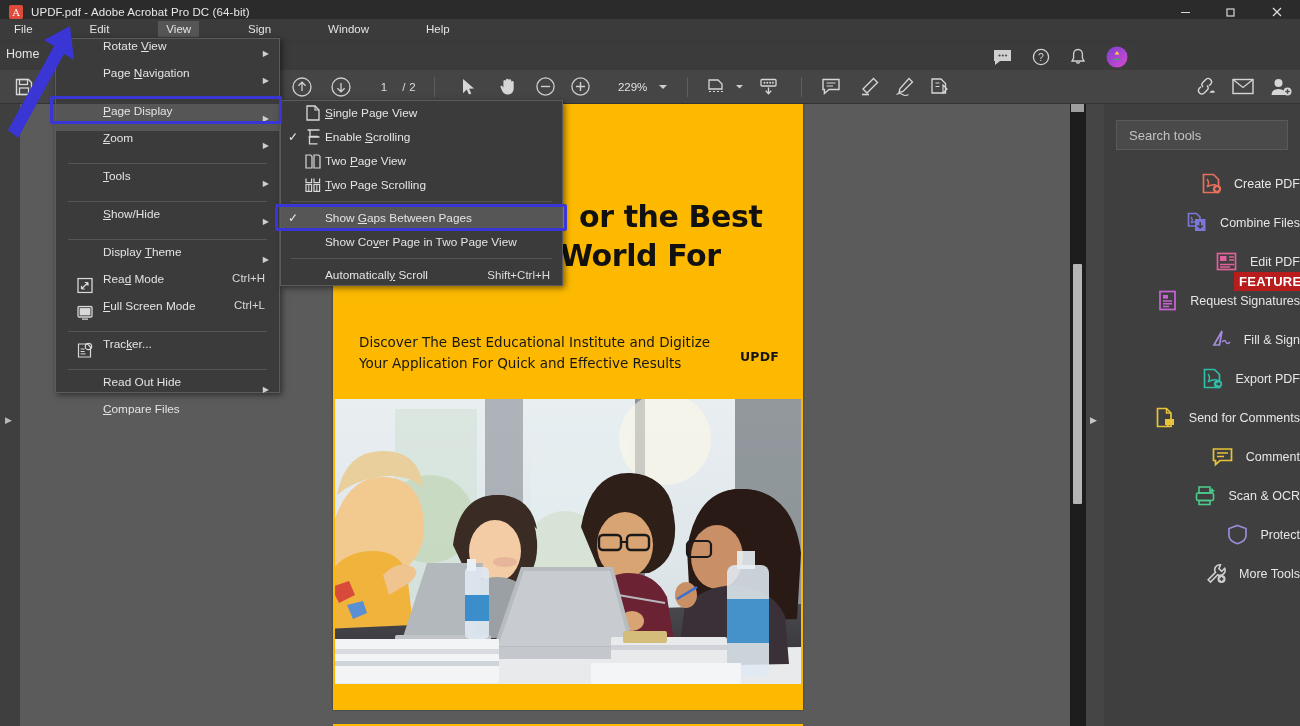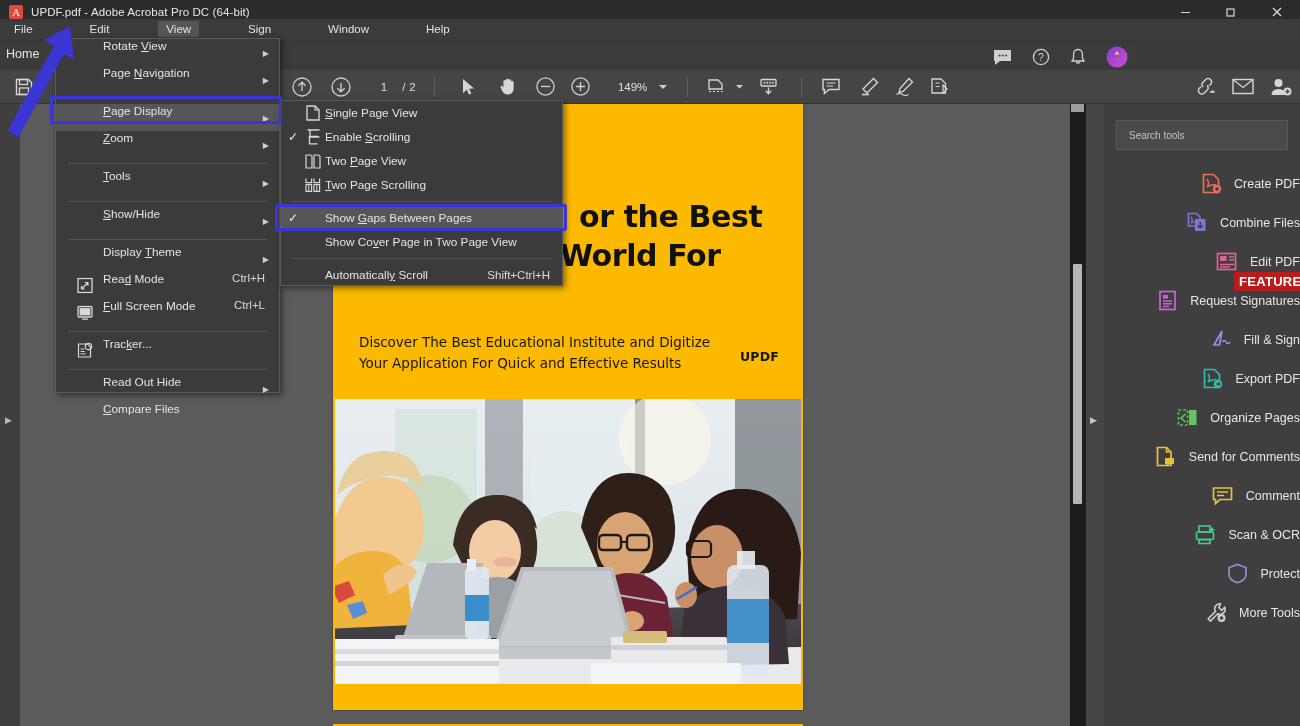--- a/index.html
+++ b/index.html
@@ -136,21 +136,21 @@
   }
   .toolspanel {
     position:absolute; top:104px; left:1104px; width:196px; height:622px;
     background:#3f3f3f;
   }
   .searchbox {
     position:absolute; left:12px; top:16px; width:172px; height:30px;
     background:#4a4a4a; border:1px solid #5a5a5a;
     display:flex; align-items:center; padding-left:12px;
   }
-  .searchbox .ph { color:#c2c2c2; font-size:10px; }
+  .searchbox .ph { color:#c2c2c2; font-size:13px; }
   .toollist { position:absolute; left:0; top:60px; width:196px; }
   .toolrow {
     position:relative; height:39px; display:flex; align-items:center;
     padding-left:24px;
     justify-content:flex-end;
   }
   .toolrow .tico { width:22px; height:22px; flex:0 0 auto; margin-right:12px;
                    display:flex; align-items:center; justify-content:center; }
   .toolrow .tlabel { color:#e6e6e6; font-size:12.5px; white-space:nowrap; }
   .featured-badge {
@@ -345,21 +345,21 @@
         <path d="M6 10.5 h9" stroke="#cfcfcf" stroke-width="1.4"></path>
       </svg>
     </div>
     <div class="tb" style="width:38px">
       <svg width="21" height="21" viewBox="0 0 21 21">
         <circle cx="10.5" cy="10.5" r="8.6" fill="none" stroke="#cfcfcf" stroke-width="1.3"></circle>
         <path d="M6 10.5 h9 M10.5 6 v9" stroke="#cfcfcf" stroke-width="1.4"></path>
       </svg>
     </div>
     <div class="tb" style="width:48px;margin-left:12px">
-      <span class="zoomval">149%</span>
+      <span class="zoomval">229%</span>
     </div>
     <div class="tb" style="width:18px">
       <svg width="8" height="6" viewBox="0 0 8 6">
           <path d="M0 1 L4 5 L8 1 z" fill="#cfcfcf"></path>
         </svg>
     </div>
     <div class="tb-sep" style="margin-left:16px"></div>
     <div class="tb" style="width:34px;margin-left:4px">
       <svg width="20" height="20" viewBox="0 0 20 20">
         <path d="M3 3 h9 l4 4 v5 H3 z" fill="none" stroke="#d6d6d6" stroke-width="1.3"></path>
@@ -614,30 +614,20 @@
           <svg width="21" height="21" viewBox="0 0 21 21">
             <path d="M2.5 1.5 h10 l5 5 V19.5 H2.5 z" fill="none" stroke="#2FBFA8" stroke-width="1.7"></path>
             <path d="M6 6 q3 4 0 8 q5 -3 9 -2" fill="none" stroke="#2FBFA8" stroke-width="1.4"></path>
             <circle cx="16" cy="16" r="4.2" fill="#2FBFA8"></circle>
             <path d="M14.2 16 h3.6 M16.3 14.4 L17.9 16 L16.3 17.6" fill="none" stroke="#3f3f3f" stroke-width="1.3"></path>
           </svg>
         </span>
         <span class="tlabel">Export PDF</span>
       </div>
 
-      <div class="toolrow">
-        <span class="tico">
-          <svg width="21" height="21" viewBox="0 0 21 21">
-            <rect x="1.5" y="3" width="9" height="15" fill="none" stroke="#62C462" stroke-width="1.6" stroke-dasharray="2.6 2.2"></rect>
-            <rect x="12" y="3" width="7.5" height="15" fill="#62C462"></rect>
-            <path d="M8.5 7 L4 11.2 L8.5 15" fill="none" stroke="#62C462" stroke-width="1.6"></path>
-          </svg>
-        </span>
-        <span class="tlabel">Organize Pages</span>
-      </div>
 
       <div class="toolrow">
         <span class="tico">
           <svg width="21" height="21" viewBox="0 0 21 21">
             <path d="M2.5 1.5 h9 l4.5 4.5 V19.5 H2.5 z" fill="none" stroke="#E8C33A" stroke-width="1.7"></path>
             <path d="M11.5 1.5 v4.5 h4.5" fill="none" stroke="#E8C33A" stroke-width="1.5"></path>
             <path d="M10 12 h9 v6 h-4.5 l-3 2.5 V18 H10 z" fill="#E8C33A"></path>
           </svg>
         </span>
         <span class="tlabel">Send for Comments</span>

